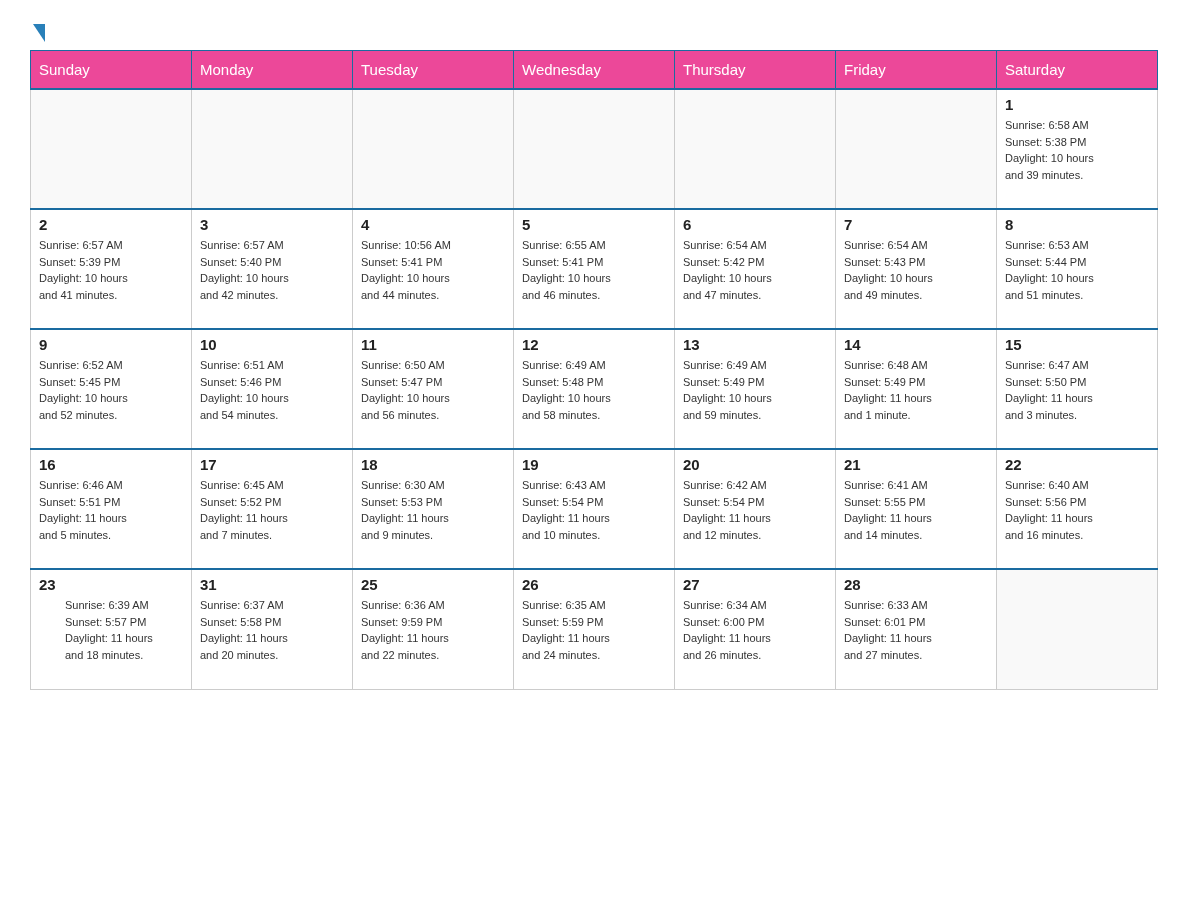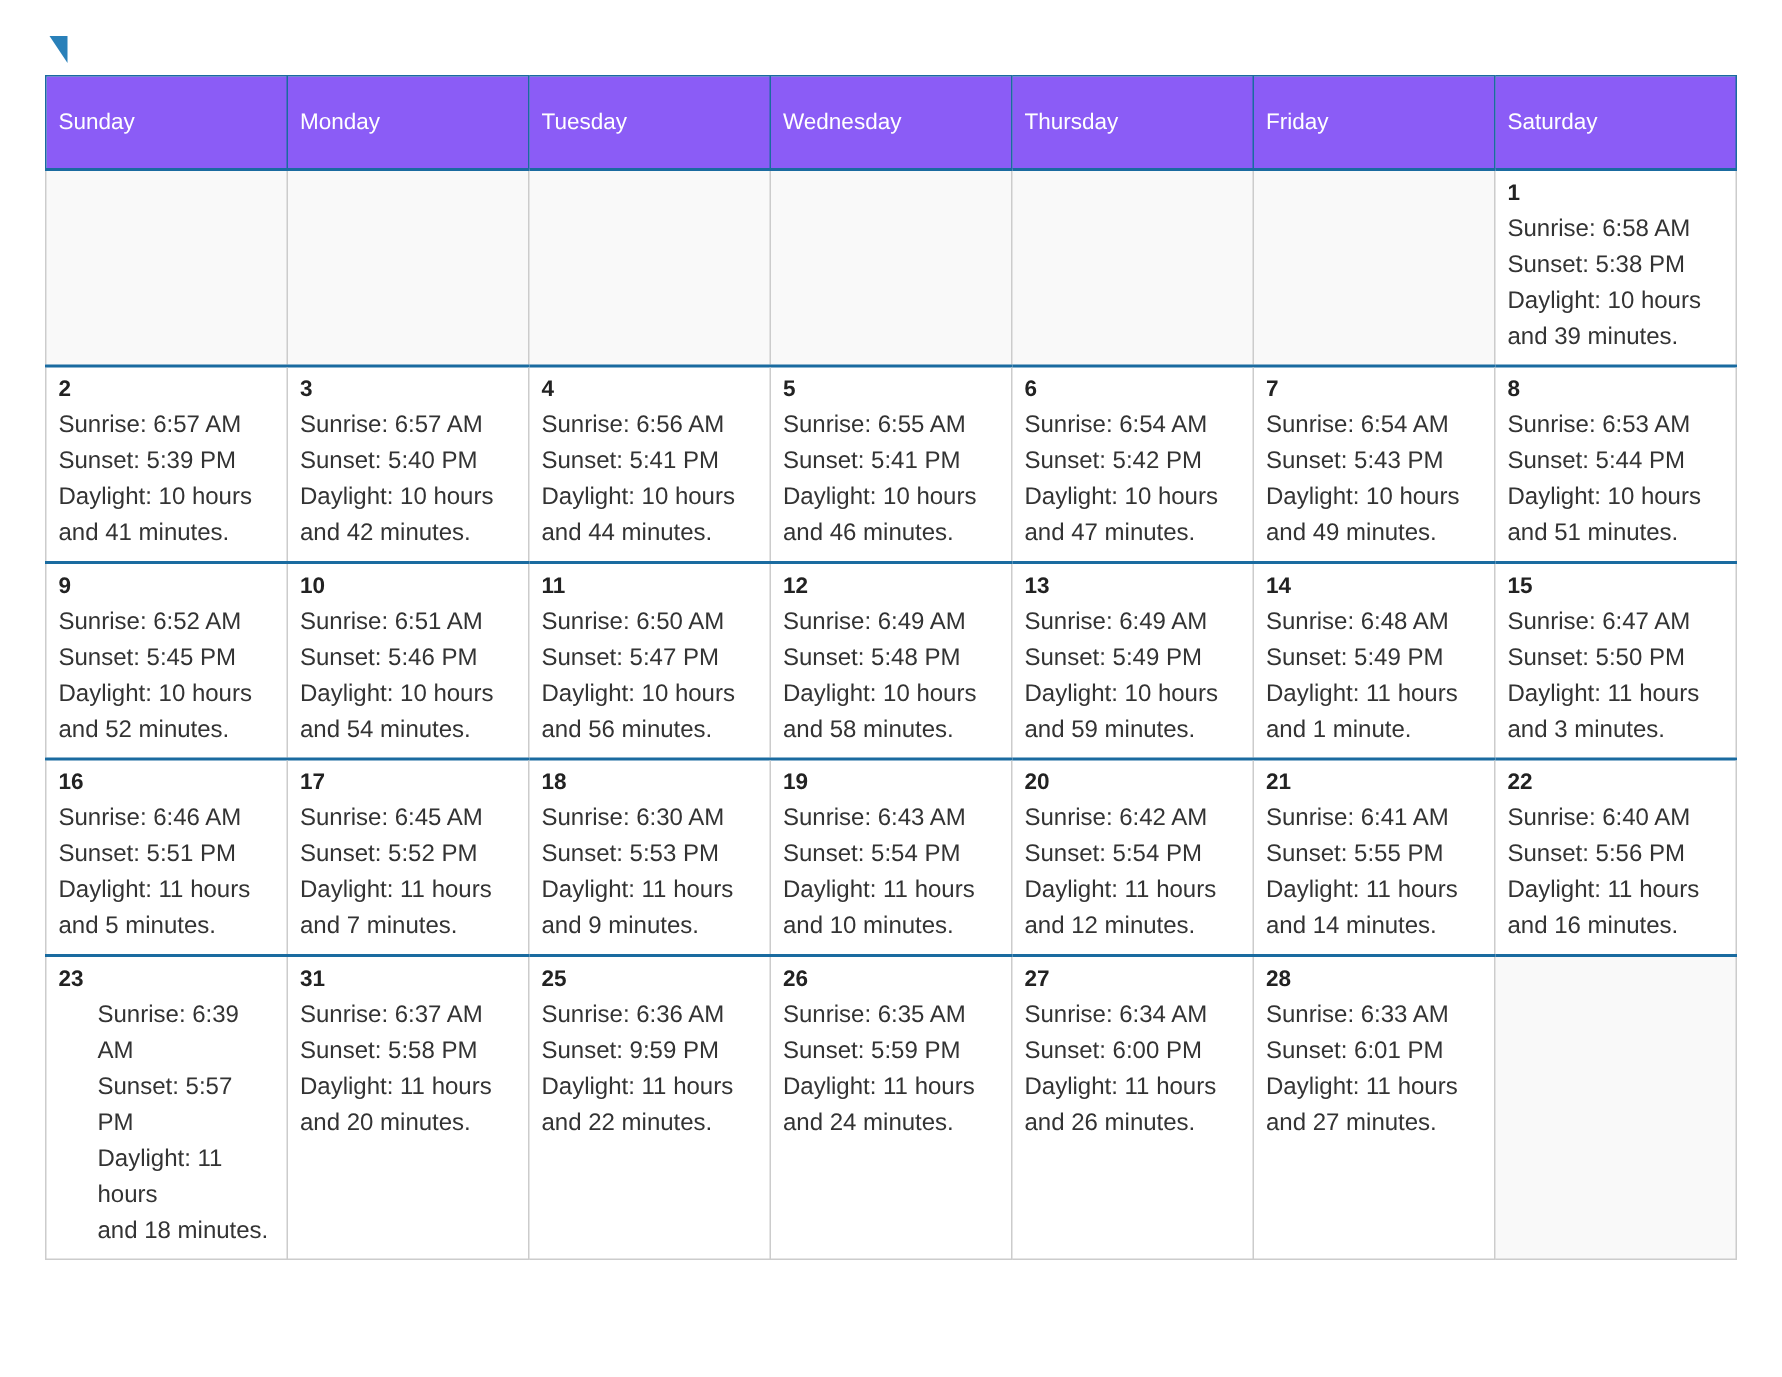--- a/index.html
+++ b/index.html
@@ -58,25 +58,25 @@
       font-size: 20px;
       color: #555;
       margin-top: 4px;
     }
     .calendar {
       width: 100%;
       border-collapse: collapse;
       margin-top: 8px;
     }
     .calendar th {
-      background-color: #8b5cf6;
+      background-color: #ec4899;
       color: #fff;
       font-size: 15px;
       font-weight: normal;
-      padding: 22px 8px;
+      padding: 10px 8px;
       text-align: left;
       border: 1px solid #1a6ba0;
     }
     .calendar td {
       border: 1px solid #ccc;
       vertical-align: top;
       padding: 6px 8px;
       width: 14.28%;
       height: 120px;
     }
@@ -86,21 +86,21 @@
     .calendar tr td {
       border-top: 2px solid #1a6ba0;
     }
     .day-number {
       font-size: 15px;
       font-weight: bold;
       color: #222;
       margin-bottom: 4px;
     }
     .day-info {
-      font-size: 16px;
+      font-size: 11px;
       color: #333;
       line-height: 1.5;
     }
     .empty-cell {
       background: #f9f9f9;
     }
   </style>
 </head>
 <body>
 
@@ -156,21 +156,21 @@
         </td>
         <td>
           <div class="day-number">3</div>
           <div class="day-info" style="white-space: pre-line;">Sunrise: 6:57 AM
 Sunset: 5:40 PM
 Daylight: 10 hours
 and 42 minutes.</div>
         </td>
         <td>
           <div class="day-number">4</div>
-          <div class="day-info" style="white-space: pre-line;">Sunrise: 6:56 AM
+          <div class="day-info" style="white-space: pre-line;">Sunrise: 10:56 AM
 Sunset: 5:41 PM
 Daylight: 10 hours
 and 44 minutes.</div>
         </td>
         <td>
           <div class="day-number">5</div>
           <div class="day-info" style="white-space: pre-line;">Sunrise: 6:55 AM
 Sunset: 5:41 PM
 Daylight: 10 hours
 and 46 minutes.</div>

